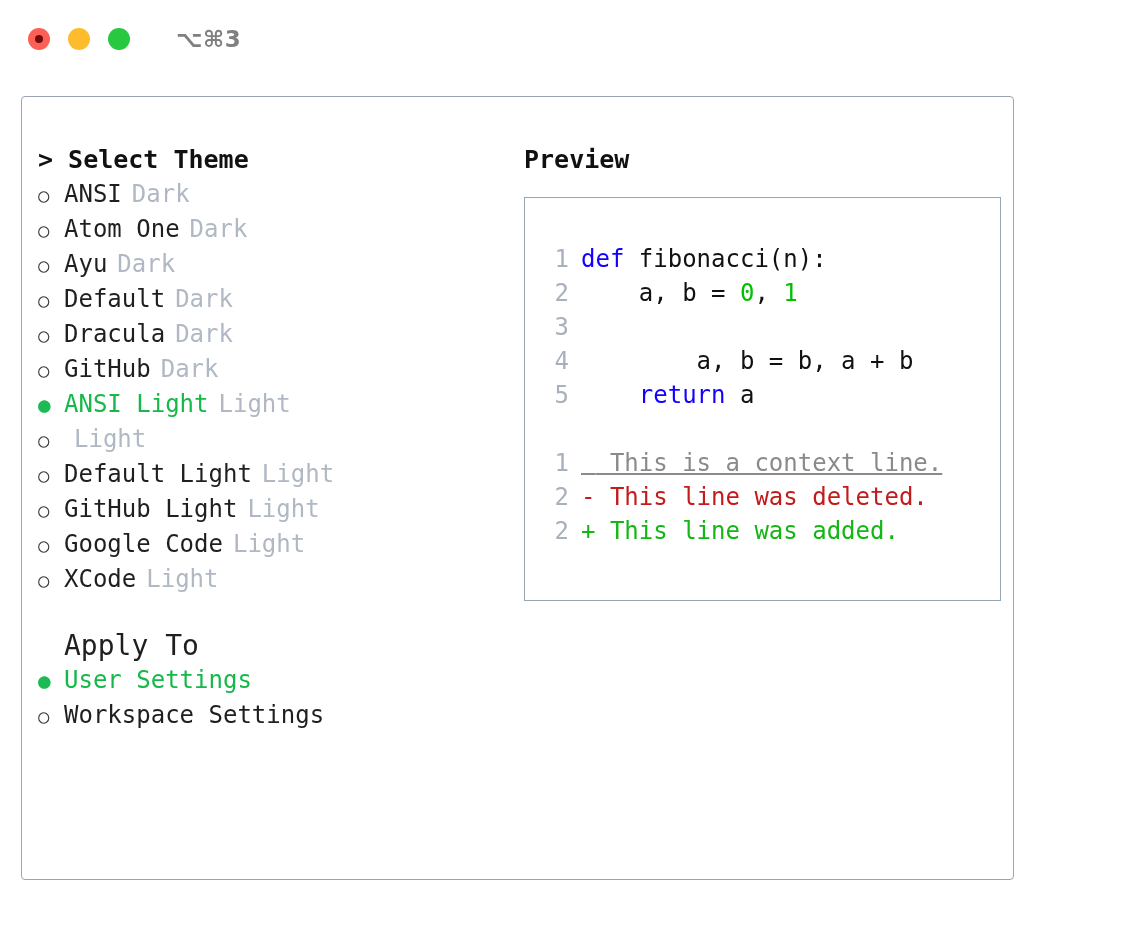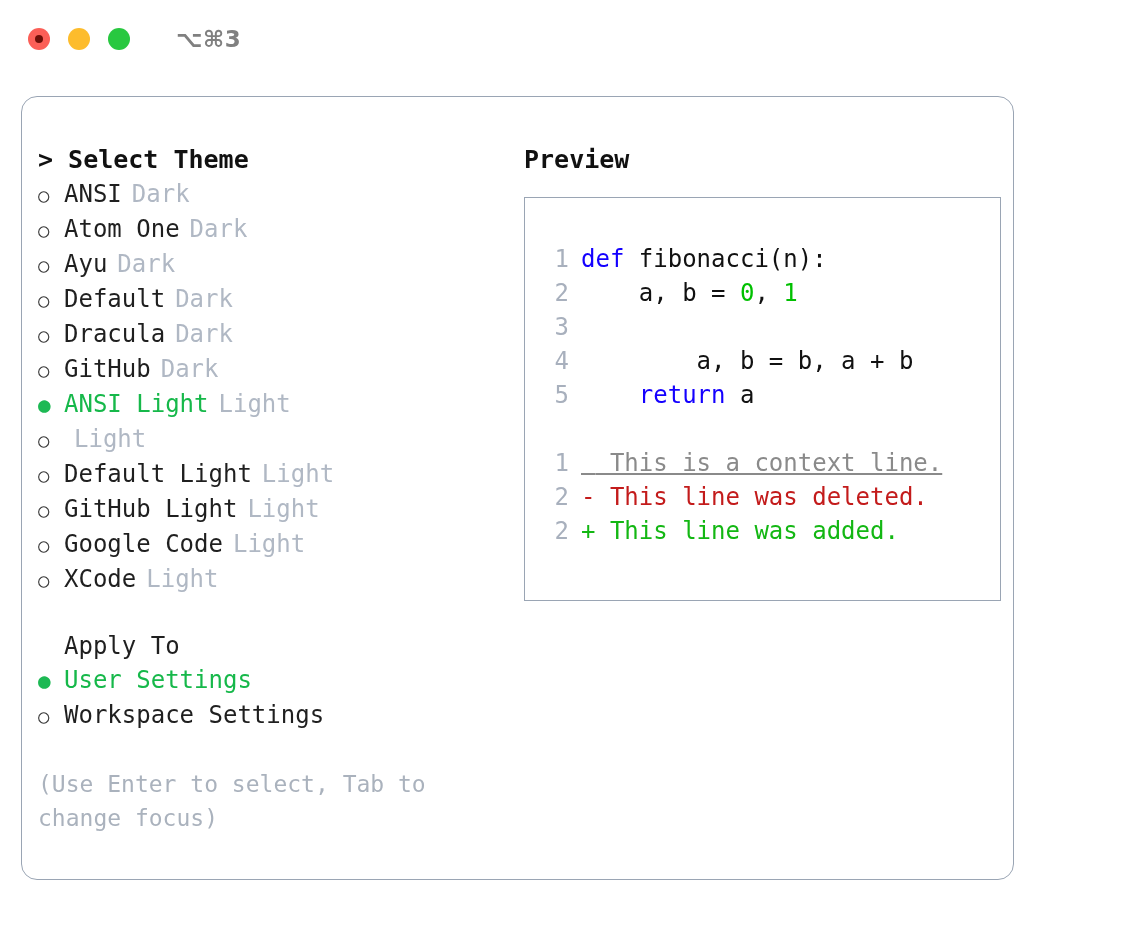--- a/index.html
+++ b/index.html
@@ -67,21 +67,21 @@
   }
 
   
   .panel {
     position: absolute;
     left: 21px;
     top: 96px;
     width: 993px;
     height: 784px;
     border: 1.5px solid #9aa5b4;
-    border-radius: 16px;
+    border-radius: 4px;
     box-sizing: border-box;
     background: #ffffff;
   }
 
   .panel-body {
     position: relative;
     width: 100%;
     height: 100%;
   }
 
@@ -134,21 +134,21 @@
     margin-left: 10px;
   }
   .opt-row.is-selected .opt-kind {
     color: #b0b8c4;
   }
 
   .subsection {
     margin-top: 32px;
   }
   .subsection-title {
-    font-size: 24px;
+    font-size: 28px;
     color: #1f1f1f;
     line-height: 34px;
     padding-left: 26px;
     white-space: pre;
   }
 
   .hint {
     margin-top: 34px;
     font-size: 23px;
     color: #aab2bd;
@@ -245,21 +245,20 @@
           </div>
 
         <div class="subsection">
           <div class="subsection-title">Apply To</div>
           <div id="apply-list">
               <div class="opt-row is-selected"><span class="opt-marker selected">●</span><span class="opt-label">User Settings</span></div>
               <div class="opt-row"><span class="opt-marker">○</span><span class="opt-label">Workspace Settings</span></div>
             </div>
         </div>
 
-        <div class="hint">(Use Enter to select, Tab to change focus)</div>
       </div>
 
       <div class="right-col">
         <div class="preview-title">Preview</div>
 
         <div class="preview-box">
           <div id="code-block">
               <div class="code-line"><span class="gutter">1</span><span class="code-text"><span class="tok-kw">def</span><span class="tok-pl"> fibonacci(n):</span></span></div>
               <div class="code-line"><span class="gutter">2</span><span class="code-text"><span class="tok-pl">    a, b = </span><span class="tok-num">0</span><span class="tok-pl">, </span><span class="tok-num">1</span></span></div>
               <div class="code-line"><span class="gutter">3</span></div>

